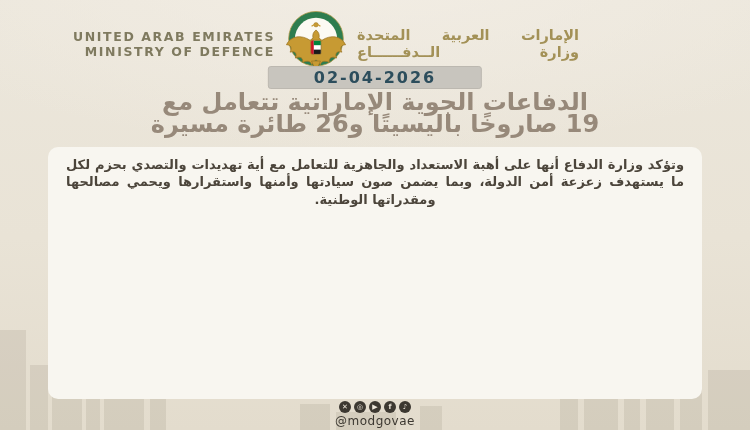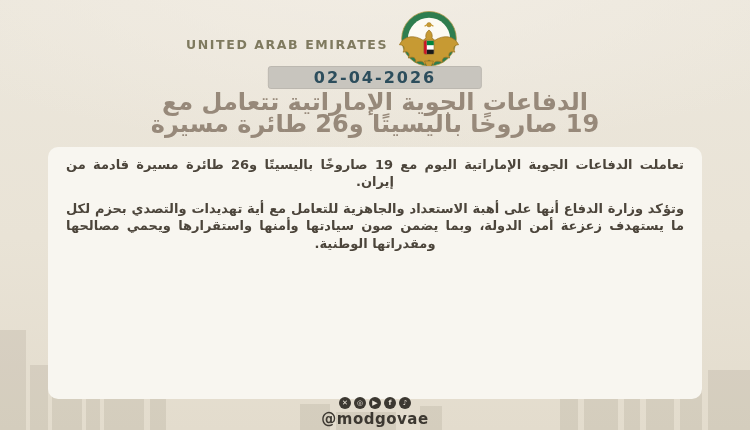--- a/index.html
+++ b/index.html
@@ -32,21 +32,21 @@
   .panel{position:absolute;top:147px;left:48px;width:654px;height:252px;
     background:#f8f6f0;border-radius:10px;box-sizing:border-box;
     padding:9px 18px 6px 18px;direction:rtl;overflow:hidden;}
   .panel p{margin:0 0 9px 0;color:#4c453b;font-weight:bold;font-size:13px;
     line-height:1.34;text-align:justify;text-align-last:center;}
   
   .footer{position:absolute;left:0;bottom:2px;width:750px;text-align:center;}
   .soc-row{display:flex;justify-content:center;gap:3px;margin-bottom:1px;}
   .soc{width:12px;height:12px;border-radius:50%;background:#3c3831;color:#efe9dd;
     font-size:7px;line-height:12px;text-align:center;font-weight:bold;overflow:hidden;}
-  .handle{color:#3c3831;font-weight:bold;font-size:15px;letter-spacing:.5px;}
+  .handle{color:#3c3831;font-weight:normal;font-size:12px;letter-spacing:.5px;}
 </style>
 </head>
 <body>
 
 <div class="canvas">
 
   <svg class="skyline" viewBox="0 0 750 110" preserveAspectRatio="none" aria-hidden="true">
     <g fill="#8c8270">
       <rect x="0" y="10" width="26" height="100"></rect>
       <rect x="30" y="45" width="18" height="65"></rect>
@@ -62,20 +62,21 @@
       <rect x="624" y="40" width="16" height="70"></rect>
       <rect x="646" y="62" width="28" height="48"></rect>
       <rect x="680" y="30" width="22" height="80"></rect>
       <rect x="708" y="50" width="42" height="60"></rect>
     </g>
   </svg>
 
   <div class="header">
     <div class="hdr-en">
       <span>UNITED ARAB EMIRATES</span><br>
+      <span>MINISTRY OF DEFENCE</span>
     </div>
 
     <svg class="emblem" viewBox="0 0 100 94" aria-hidden="true">
       <circle cx="50" cy="40" r="37" fill="#2e7d4f" stroke="#b89b4a" stroke-width="1"></circle>
       <circle cx="50" cy="40" r="28.5" fill="#fcfaf3"></circle>
 
       <circle cx="50" cy="21" r="3" fill="#c79a33" stroke="#9a7424" stroke-width="0.6"></circle>
       <path d="M44 23 Q50 18 56 23" fill="none" stroke="#c79a33" stroke-width="1.4"></path>
 
       <g fill="#c79a33" stroke="#9a7424" stroke-width="1">
@@ -92,31 +93,34 @@
 
       <g stroke="#9a7424" stroke-width="0.7">
         <rect x="43" y="42" width="14" height="19" rx="2.5" fill="#ffffff"></rect>
         <path d="M43 44.5 a2.5 2.5 0 0 1 2.5 -2.5 H47 V61 h-1.5 a2.5 2.5 0 0 1 -2.5 -2.5 Z" fill="#ce1126" stroke="none"></path>
         <rect x="47" y="42.6" width="9.6" height="6" fill="#00843d" stroke="none"></rect>
         <rect x="47" y="54.6" width="9.6" height="6" fill="#1a1a1a" stroke="none"></rect>
         <rect x="43" y="42" width="14" height="19" rx="2.5" fill="none"></rect>
       </g>
     </svg>
 
+    <div class="hdr-ar">
+      <span class="l">الإمارات العربية المتحدة</span>
+      <span class="l">وزارة الــدفــــــاع</span>
+    </div>
   </div>
 
   <div class="date-pill">02-04-2026</div>
 
   <div class="headline">
     <span>الدفاعات الجوية الإماراتية تتعامل مع</span><br>
     <span>19 صاروخًا باليسيتًا و26 طائرة مسيرة</span>
   </div>
 
   <div class="panel">
-    <p>تعاملت الدفاعات الجوية الإماراتية اليوم مع 19 صاروخًا باليسيتًا و26 طائرة مسيرة قادمة من إيران.</p>
     <p>وتؤكد وزارة الدفاع أنها على أهبة الاستعداد والجاهزية للتعامل مع أية تهديدات والتصدي بحزم لكل ما يستهدف زعزعة أمن الدولة، وبما يضمن صون سيادتها وأمنها واستقرارها ويحمي مصالحها ومقدراتها الوطنية.</p>
   </div>
 
   <div class="footer">
     <div class="soc-row">
       <div class="soc">✕</div>
       <div class="soc">◎</div>
       <div class="soc">▶</div>
       <div class="soc">f</div>
       <div class="soc">♪</div>

